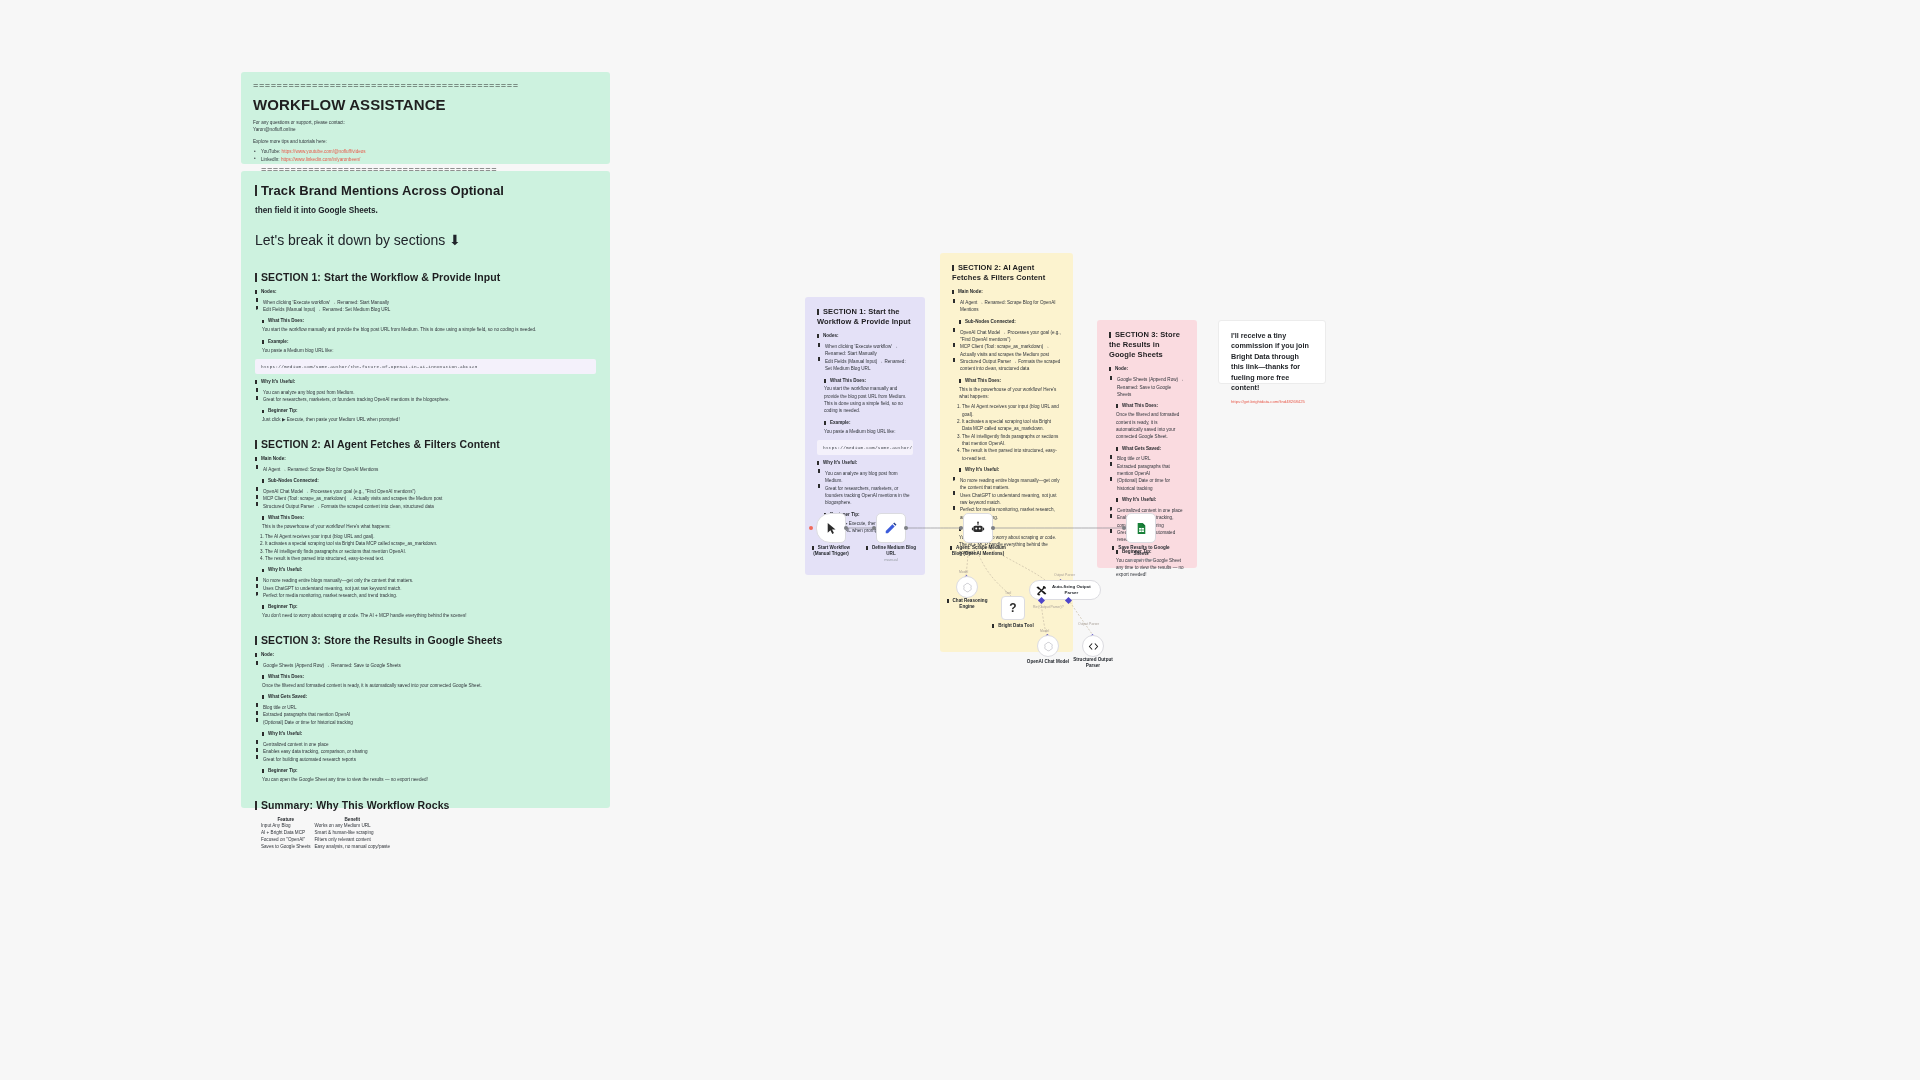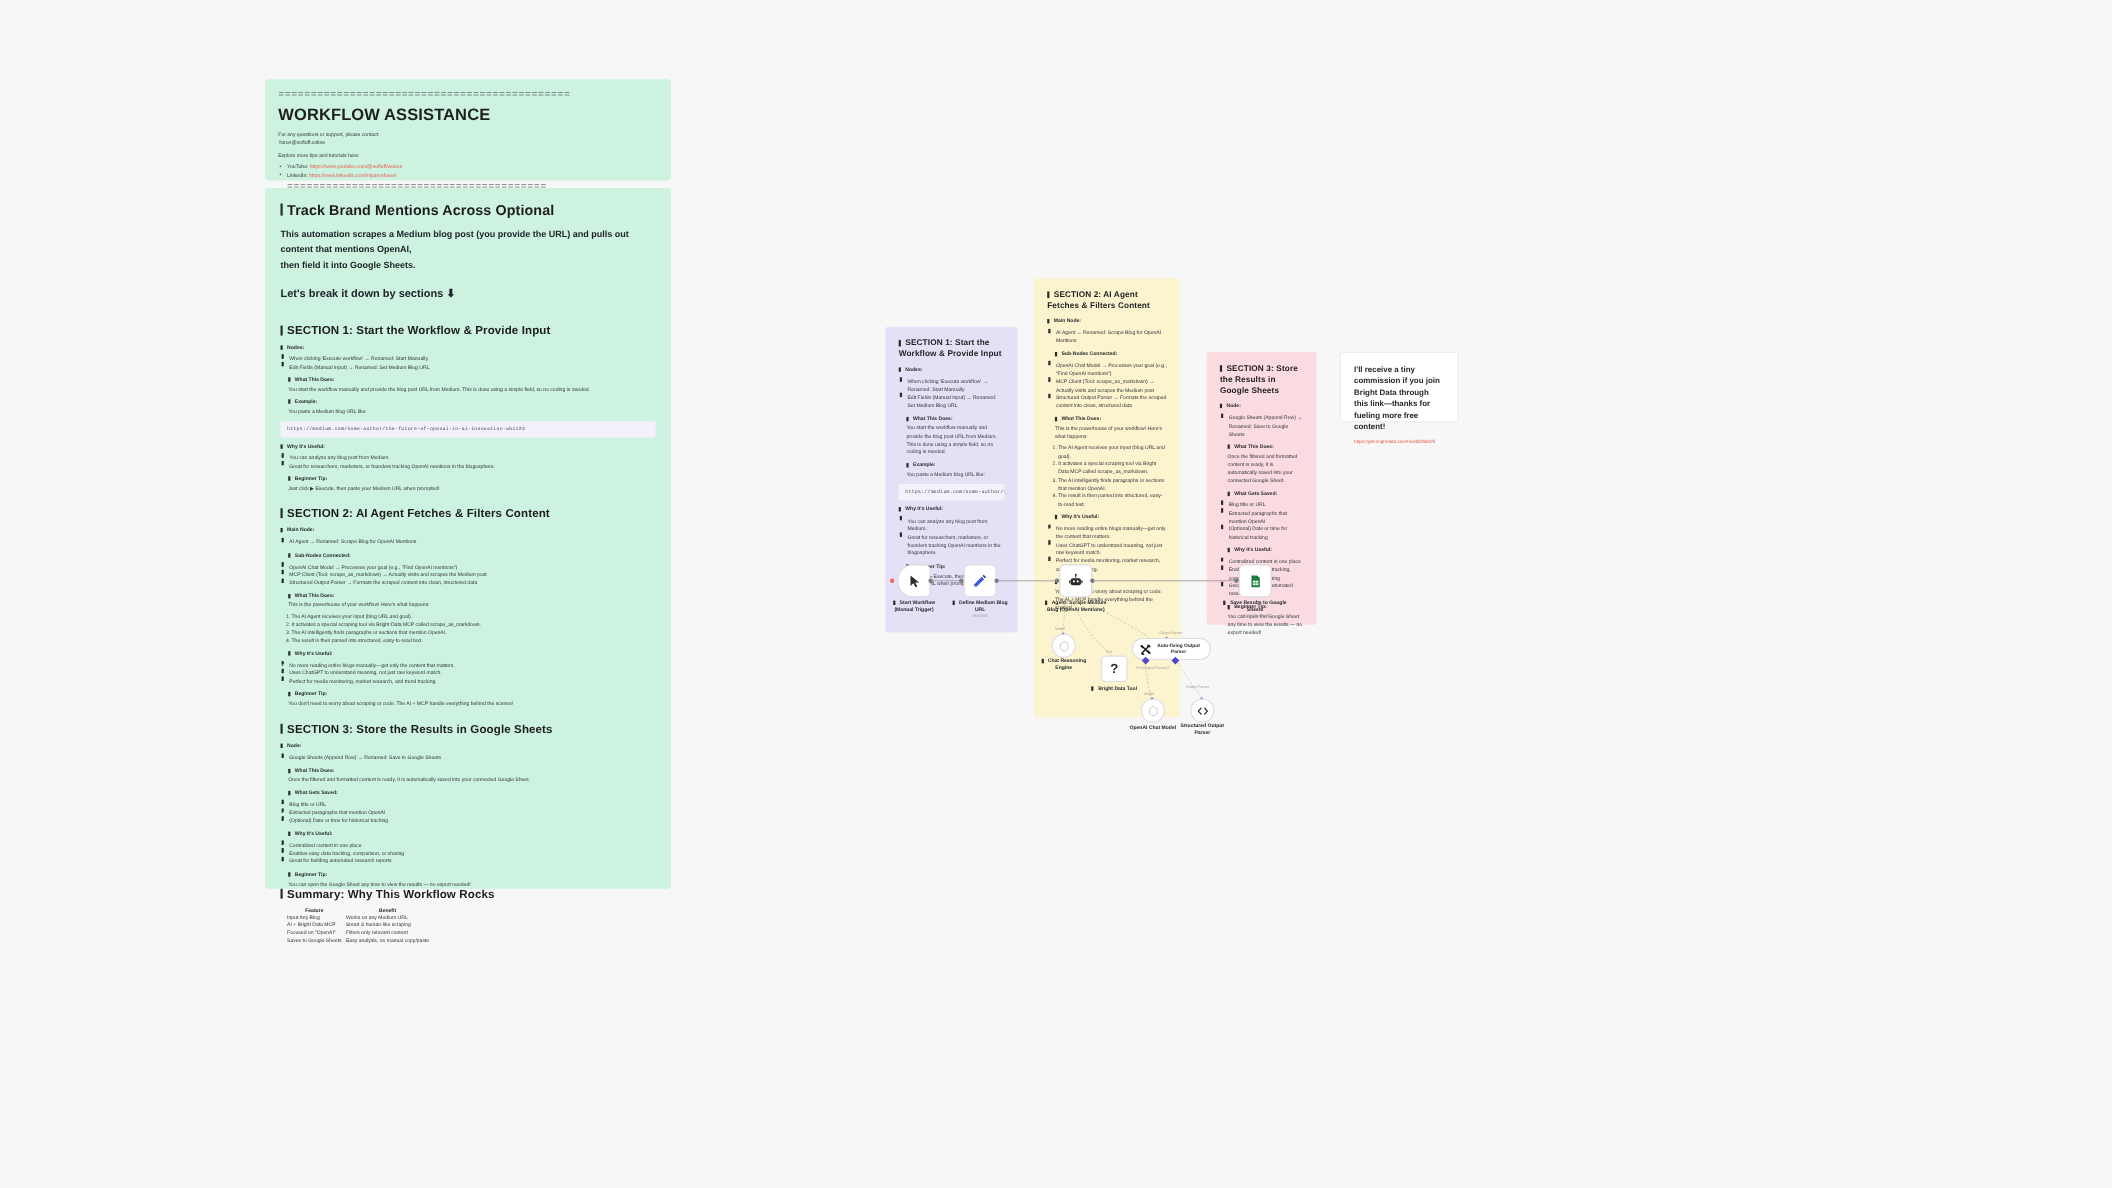--- a/index.html
+++ b/index.html
@@ -25,22 +25,22 @@
   h1.wf-title { font-size: 15px; font-weight: bold; color: #1f1f1f;
                 letter-spacing: .1px; margin: 4px 0 6px; }
   .tiny { font-size: 4.6px; line-height: 1.55; color: #30343a; }
   .link-red { color: #e8594a; }
 
   h2.sec-h { font-size: 13px; font-weight: bold; color: #1d1d1f;
              margin: 0 0 6px; letter-spacing: .1px; }
   .bar::before { content:""; display:inline-block; width:2px; height:.85em;
                  background:#2b2b2b; margin-right:4px; vertical-align:-1px; }
   .lead { font-size: 8.2px; line-height: 1.75; color: #20242a; font-weight: bold; }
-  .lead2 { font-size: 10px; line-height: 1.75; color: #20242a;
-           font-weight: bold; margin-top: 10px; }
+  .lead2 { font-size: 14px; line-height: 1.75; color: #20242a;
+           font-weight: normal; margin-top: 10px; }
 
   ul.mini { list-style: none; margin: 3px 0; }
   ul.mini li { position: relative; padding-left: 8px; font-size: 4.6px;
                line-height: 1.6; color: #30343a; }
   ul.mini li::before { content: "•"; position: absolute; left: 1px; top: -0.5px; }
   ol.mini { margin: 3px 0 3px 10px; }
   ol.mini li { font-size: 4.6px; line-height: 1.6; color: #30343a; }
   .lbl { font-size: 4.6px; font-weight: bold; color: #1f2226;
          margin: 5px 0 1px; line-height: 1.5; }
   .txt { font-size: 4.6px; line-height: 1.6; color: #30343a; }
@@ -102,21 +102,20 @@
         <span class="link-red">https://www.youtube.com/@nofluff/videos</span></li>
       <li><span>LinkedIn:</span>
         <span class="link-red">https://www.linkedin.com/in/yaronbeen/</span></li>
     </ul>
     <div class="eqline" style="margin-left:8px;">========================================</div>
   </div>
 
   <div class="note note-green" style="left:241px; top:171px; width:369px; height:637px; padding:12px 14px;">
 
     <h2 class="sec-h bar">Track Brand Mentions Across Optional</h2>
-    <div class="lead" style="margin-top:8px;">This automation scrapes a Medium blog post (you provide the URL) and pulls out content that mentions OpenAI,</div>
     <div class="lead">then field it into Google Sheets.</div>
     <div class="lead2">Let's break it down by sections ⬇</div>
 
     <h2 class="sec-h bar" style="font-size:10.5px; margin-top:18px;">SECTION 1: Start the Workflow &amp; Provide Input</h2>
     <div class="lbl bar">Nodes:</div>
     <ul class="mini">
       <li class="bar">When clicking 'Execute workflow' → Renamed: Start Manually</li>
       <li class="bar">Edit Fields (Manual Input) → Renamed: Set Medium Blog URL</li>
     </ul>
     <div class="indent">
@@ -187,21 +186,21 @@
     <ul class="mini">
       <li class="bar">Centralized content in one place</li>
       <li class="bar">Enables easy data tracking, comparison, or sharing</li>
       <li class="bar">Great for building automated research reports</li>
     </ul>
     <div class="indent">
       <div class="lbl bar">Beginner Tip:</div>
       <div class="txt">You can open the Google Sheet any time to view the results — no export needed!</div>
     </div>
 
-    <h2 class="sec-h bar" style="font-size:10.5px; ">Summary: Why This Workflow Rocks</h2>
+    <h2 class="sec-h bar" style="font-size:10.5px; margin-top:16px;">Summary: Why This Workflow Rocks</h2>
     <table class="sum">
       <thead>
           <tr>
         <th>Feature</th>
         <th>Benefit</th>
       </tr>
         </thead>
       <tbody>
         <tr>
           <td>Input Any Blog</td>

